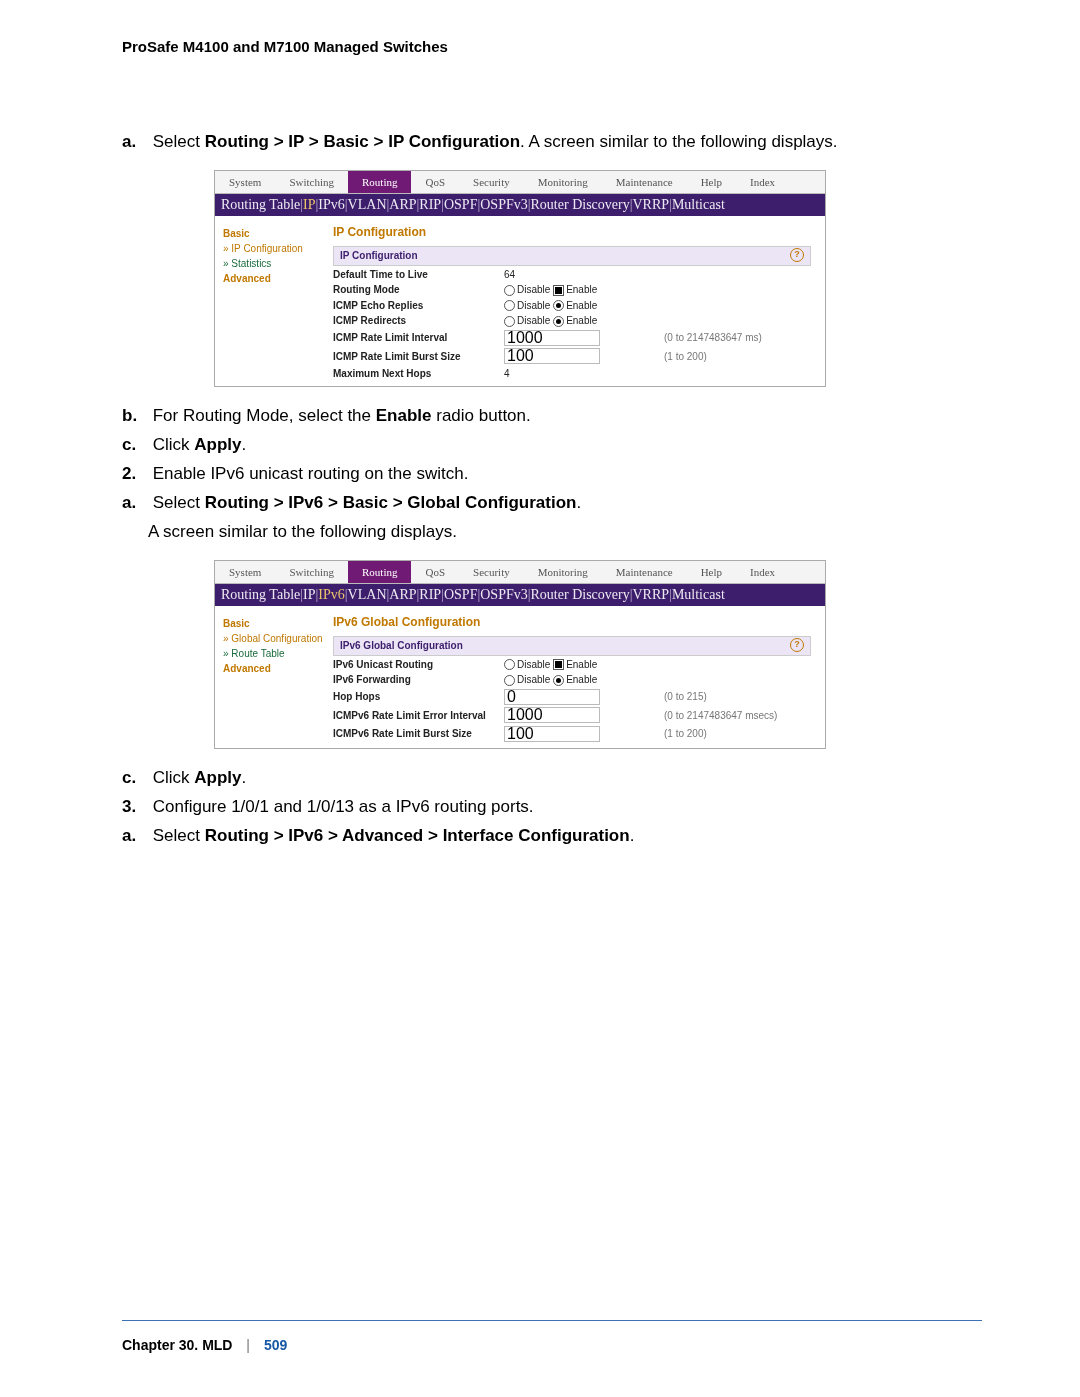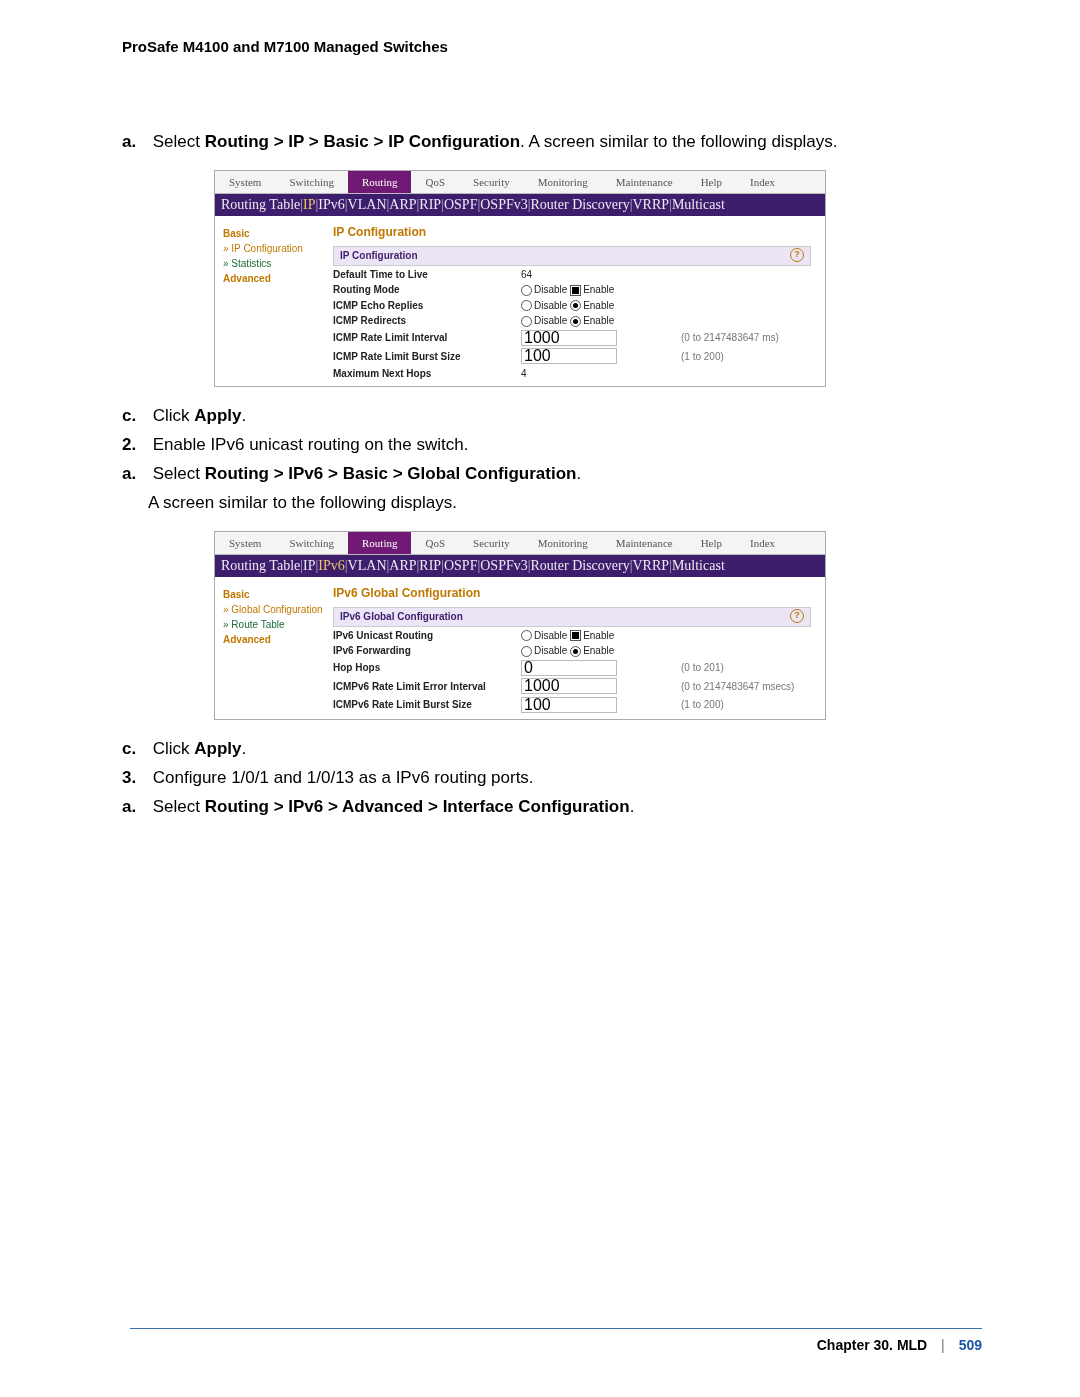--- a/index.html
+++ b/index.html
@@ -119,21 +119,21 @@
     font-size: 9px;
     line-height: 11px;
     text-align: center;
   }
   .cfg-row {
     display: flex;
     align-items: center;
     font-size: 10px;
     margin-top: 2px;
   }
-  .cfg-label { width: 188px; font-weight: bold; }
+  .cfg-label { width: 171px; font-weight: bold; }
   .cfg-val   { width: 160px; }
   .cfg-hint  { color: #777; }
   .cfg-val input[type=text] {
     width: 90px;
     font-size: 16px;
     border: 1px solid #bbb;
     padding: 0 2px;
     height: 14px;
   }
   .radio {
@@ -157,25 +157,24 @@
   .radio.boxsel {
     border-radius: 0;
   }
   .radio.boxsel::after{
     content:'';position:absolute;left:1px;top:1px;width:7px;height:7px;background:#000;
   }
 
   
   .footer {
     position: absolute;
-    left: 118px; right: 110px;
+    left: 110px; right: 110px;
     bottom: 44px;
     border-top: 1px solid #3d6fb4;
-    padding-top: 8px;
-    text-align: right;
+    padding-top: 16px;
     font-size: 14px;
   }
   .footer .chap { font-weight: bold; }
   .footer .sep  { color: #777; margin: 0 10px; }
   .footer .pn   { color: #1757a6; font-weight: bold; }
 </style>
 </head>
 <body>
 
 <div class="page">
@@ -275,20 +274,24 @@
           </div>
           <div class="cfg-row">
             <div class="cfg-label">Maximum Next Hops</div>
             <div class="cfg-val">4</div>
           </div>
         </div>
       </div>
     </div>
 
     <div class="para sub-block">
+      <span class="marker">b.</span>
+      <span>For Routing Mode, select the </span><span class="bold">Enable</span><span> radio button.</span>
+    </div>
+    <div class="para sub-block">
       <span class="marker">c.</span>
       <span>Click </span><span class="bold">Apply</span><span>.</span>
     </div>
 
     <div class="para step-block">
       <span class="marker-num">2.</span>
       <span>Enable IPv6 unicast routing on the switch.</span>
     </div>
     <div class="para sub-block">
       <span class="marker">a.</span>
@@ -355,21 +358,21 @@
           <div class="cfg-row">
             <div class="cfg-label">IPv6 Forwarding</div>
             <div class="cfg-val">
               <span class="radio"></span><span>Disable</span>
               <span class="radio sel"></span><span>Enable</span>
             </div>
           </div>
           <div class="cfg-row">
             <div class="cfg-label">Hop Hops</div>
             <div class="cfg-val"><input type="text" value="0" style=""></div>
-            <div class="cfg-hint">(0 to 201)</div>
+            <div class="cfg-hint">(0 to 215)</div>
           </div>
           <div class="cfg-row">
             <div class="cfg-label">ICMPv6 Rate Limit Error Interval</div>
             <div class="cfg-val"><input type="text" value="1000" style=""></div>
             <div class="cfg-hint">(0 to 2147483647 msecs)</div>
           </div>
           <div class="cfg-row">
             <div class="cfg-label">ICMPv6 Rate Limit Burst Size</div>
             <div class="cfg-val"><input type="text" value="100" style=""></div>
             <div class="cfg-hint">(1 to 200)</div>

